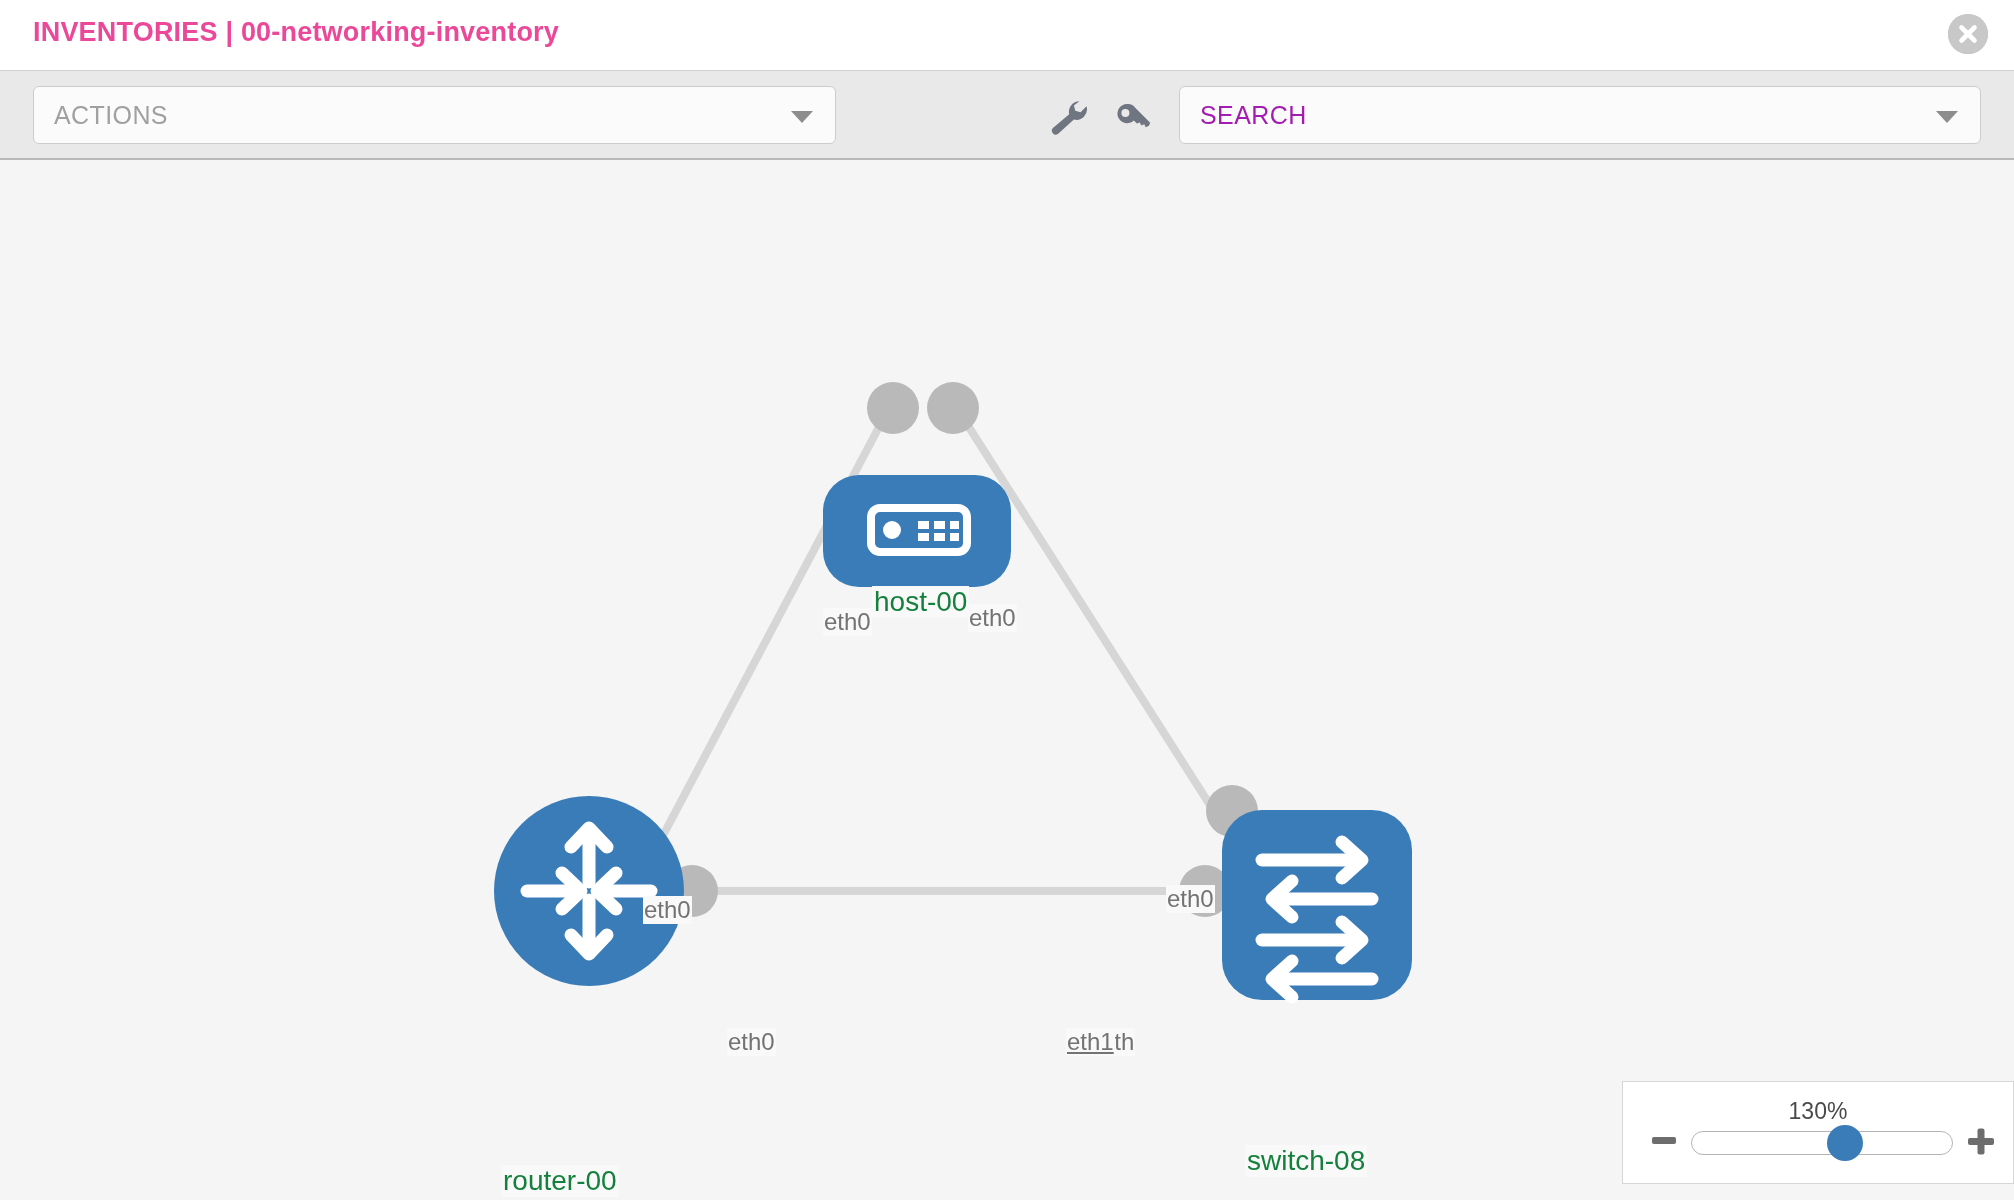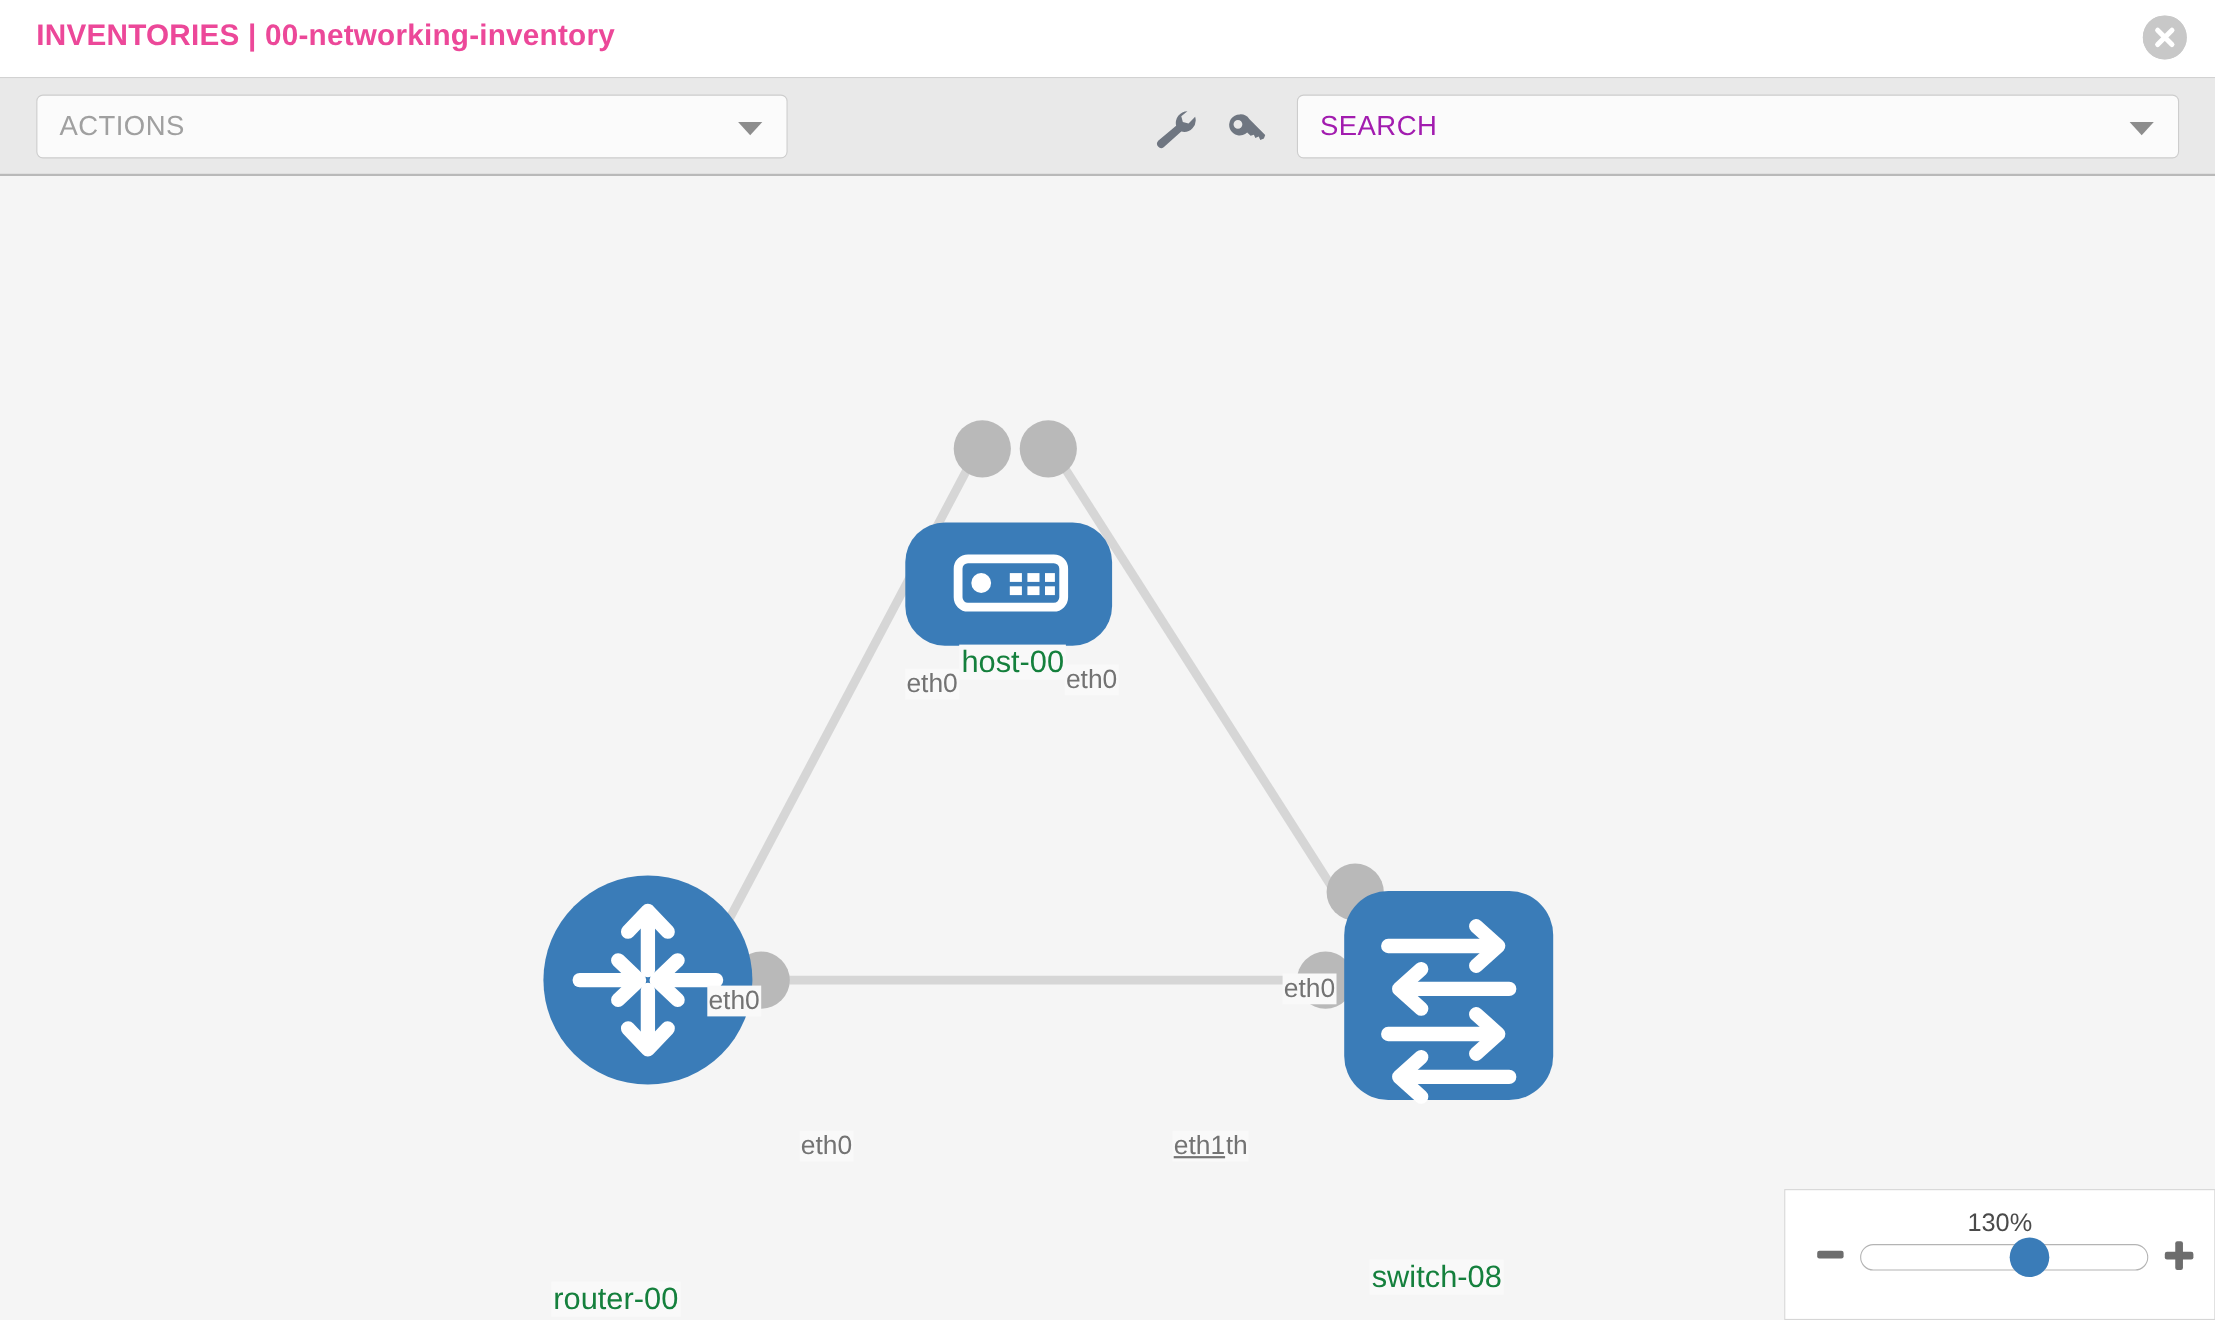--- a/index.html
+++ b/index.html
@@ -64,21 +64,21 @@
     height: 90px;
     background: #e9e9e9;
     border-top: 1px solid #d2d2d2;
     border-bottom: 2px solid #b9b9b9;
     box-sizing: border-box;
   }
   .actions-select {
     position: absolute;
     left: 33px;
     top: 15px;
-    width: 683px;
+    width: 803px;
     height: 58px;
     background: #fbfbfb;
     border: 1px solid #cdcdcd;
     border-radius: 6px;
     box-sizing: border-box;
     cursor: pointer;
   }
   .actions-label {
     position: absolute;
     left: 20px;
@@ -165,21 +165,21 @@
     padding: 0 1px;
     text-align: right;
   }
 
   
   .zoom-panel {
     position: absolute;
     left: 1622px;
     top: 1081px;
     width: 392px;
-    height: 119px;
+    height: 103px;
     background: #ffffff;
     border: 1px solid #d6d6d6;
     box-sizing: border-box;
   }
   .zoom-value {
     position: absolute;
     left: 0;
     top: 16px;
     width: 100%;
     text-align: center;

